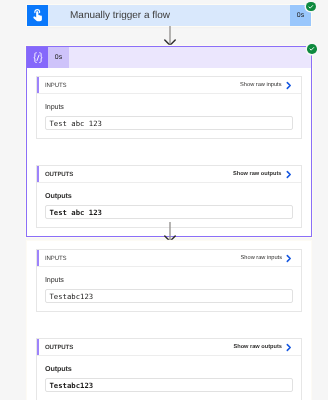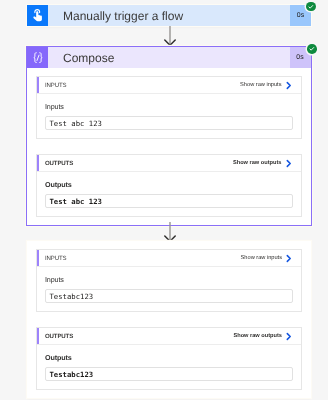--- a/index.html
+++ b/index.html
@@ -4,21 +4,21 @@
 <style>
   html,body{margin:0;padding:0;}
   body{width:328px;height:400px;background:#f6f6f6;font-family:"Liberation Sans",sans-serif;overflow:hidden;
         -webkit-font-smoothing:antialiased;text-rendering:geometricPrecision;}
   .canvas{position:relative;width:328px;height:400px;}
 
   
   .card{position:absolute;left:27px;width:284px;box-sizing:border-box;}
   .card-hdr{position:relative;display:flex;height:21px;box-sizing:border-box;}
   .node-icon{width:21px;height:21px;flex:0 0 21px;display:flex;align-items:center;justify-content:center;}
-  .node-title{flex:1;display:flex;align-items:center;padding-left:15px;font-size:12px;color:#3b3a39;letter-spacing:0.0px;}
+  .node-title{flex:1;display:flex;align-items:center;padding-left:22px;font-size:10px;color:#3b3a39;letter-spacing:0.0px;}
   .node-dur{width:21px;flex:0 0 21px;display:flex;align-items:center;justify-content:center;font-size:6.9px;color:#1b1a19;}
   .status-dot{position:absolute;width:9.6px;height:9.6px;border-radius:50%;background:#0e8a3e;
               box-shadow:0 0 0 1.5px #f7f7f7;right:-4.8px;top:-3.3px;box-sizing:border-box;}
   .status-dot svg{display:block;}
 
   
   .trigger{top:5px;box-shadow:0 0 0 1.2px #fdfbf5, 0 1px 2px rgba(0,0,0,0.07);}
   .trigger .card-hdr{background:#d9e8fc;}
   .trigger .node-icon{background:#0a78fb;}
   .trigger .node-dur{background:#9ac7fc;}
@@ -32,21 +32,21 @@
   .compose-body{padding:8px 9px 8px 9px;}
 
   
   .compose2{top:241px;background:#fff;box-shadow:0 0 0 1.2px #fdfbf5, 0 1px 2px rgba(0,0,0,0.05);}
   .compose2 .status-dot{right:-4.3px;top:-2.3px;}
   .compose2 .card-hdr{background:#ebe6fd;}
   .compose2 .node-icon{background:#8568fb;}
   .compose2 .node-dur{background:#cec3fa;}
 
   
-  .io-panel{border:1px solid #e6e6e6;background:#fff;margin-bottom:15px;box-sizing:border-box;}
+  .io-panel{border:1px solid #e6e6e6;background:#fff;margin-bottom:26px;box-sizing:border-box;}
   .io-panel:last-child{margin-bottom:0;font-weight:bold;}
   .io-head{position:relative;display:flex;align-items:center;height:16px;padding:0 9px 0 8px;
            border-bottom:1px solid #ededed;}
   .io-head:before{content:"";position:absolute;left:0;top:0;bottom:0;width:2.2px;background:#9d83fb;}
   .io-head-label{font-size:6.1px;color:#3b3a39;letter-spacing:-0.15px;}
   .io-raw{margin-left:auto;display:flex;align-items:center;gap:4px;font-size:5.65px;color:#323130;}
   .io-body{padding:9px 8px 8px 8px;}
   .io-label{font-size:7.2px;color:#323130;line-height:8px;margin-bottom:5px;letter-spacing:-0.15px;}
   .io-value{border:1px solid #e1e1e1;border-radius:2px;background:#fff;height:14px;box-sizing:border-box;
             display:flex;align-items:center;padding:0 3.5px;font-family:"DejaVu Sans Mono",monospace;
@@ -94,21 +94,20 @@
     <div class="card-hdr">
       <div class="node-icon">
         <svg width="16" height="16" viewBox="0 0 20 20">
           <g fill="none" stroke="#fff" stroke-width="1.15" stroke-linecap="round" stroke-linejoin="round">
             <path d="M7.9 3.4c-1.25 0-1.8.55-1.8 1.65v2.8c0 1.1-.5 1.65-1.3 1.65.8 0 1.3.55 1.3 1.65v2.8c0 1.1.55 1.65 1.8 1.65"></path>
             <path d="M12.1 3.4c1.25 0 1.8.55 1.8 1.65v2.8c0 1.1.5 1.65 1.3 1.65-.8 0-1.3.55-1.3 1.65v2.8c0 1.1-.55 1.65-1.8 1.65"></path>
             <path d="M11.3 6.4 L8.7 13.1"></path>
           </g>
         </svg>
       </div>
-      <div class="node-title">Compose</div>
       <div class="node-dur">0s</div>
       <div class="status-dot">
           <svg width="9.6" height="9.6" viewBox="0 0 12 12">
             <path d="M3.7 6.2 L5.2 7.7 L8.4 4.4" stroke="#fff" stroke-width="1.15" fill="none" stroke-linecap="round" stroke-linejoin="round"></path>
           </svg>
         </div>
     </div>
     <div class="compose-body">
       <div class="io-panel">
         <div class="io-head">

